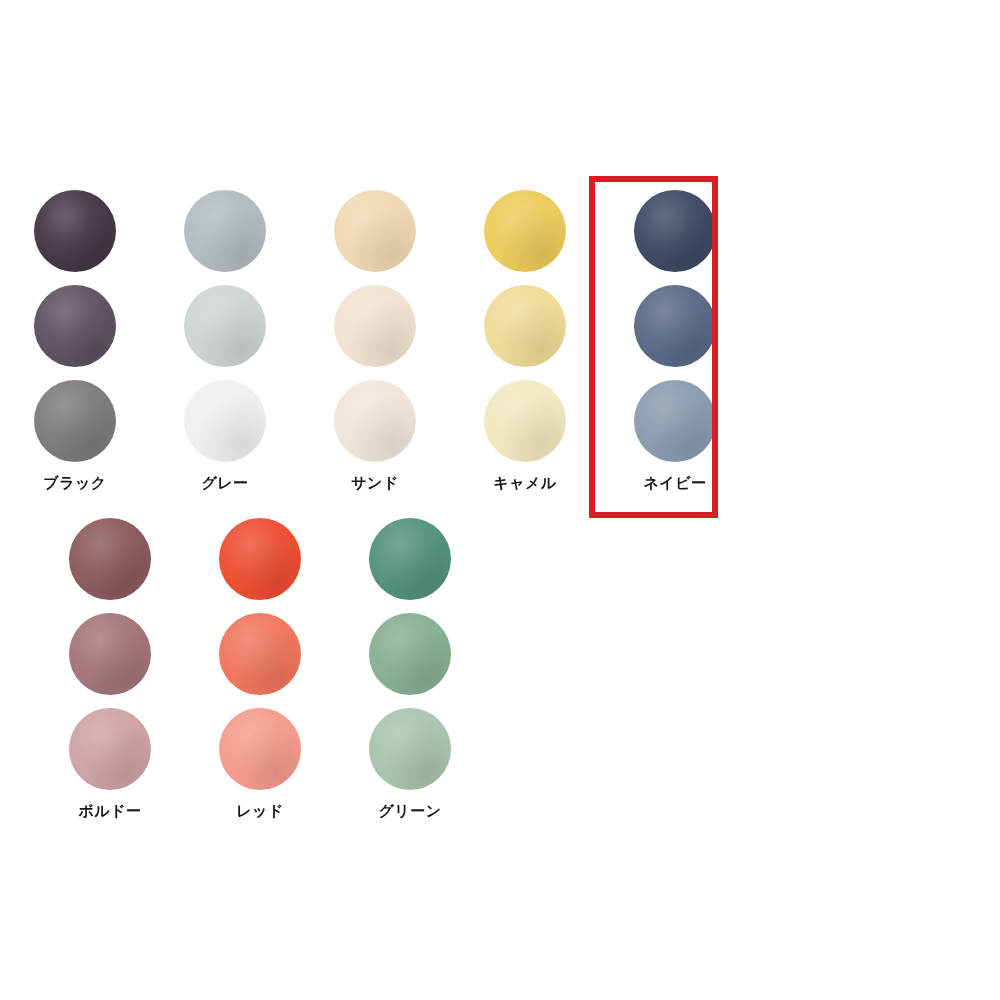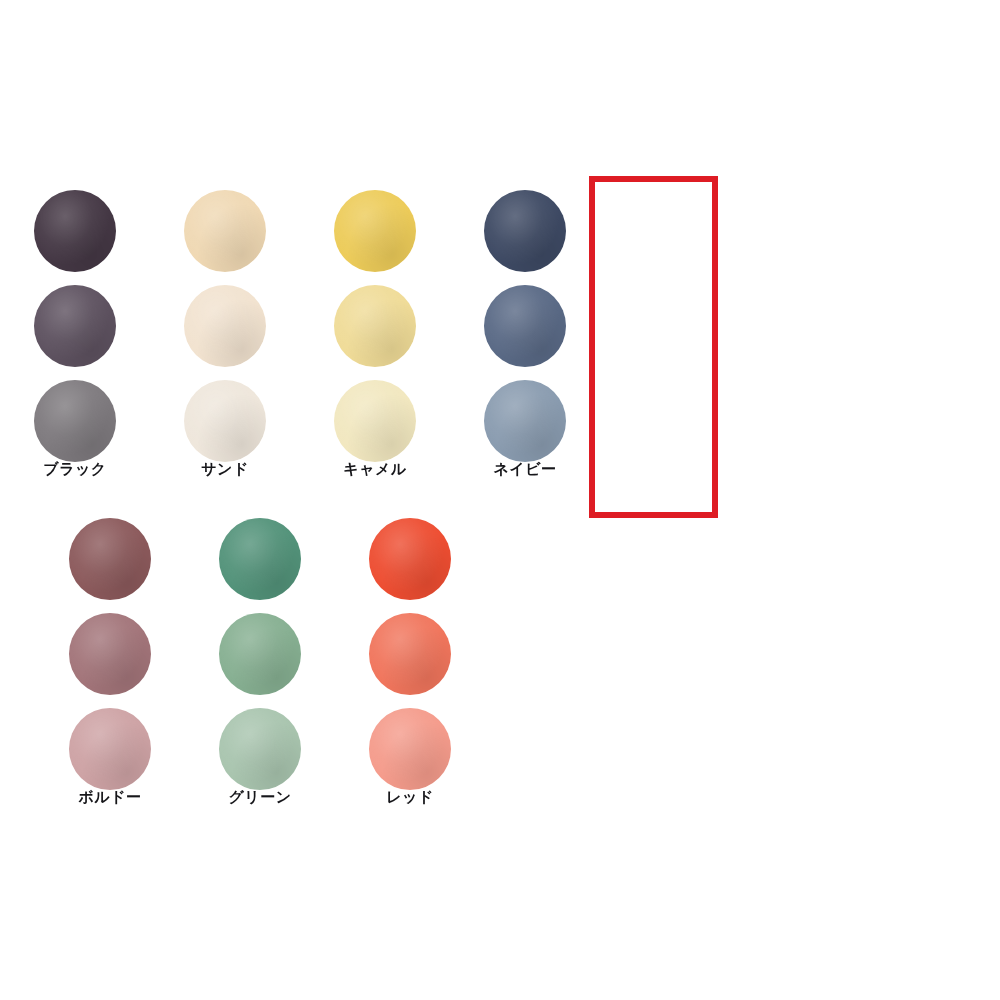--- a/index.html
+++ b/index.html
@@ -73,20 +73,21 @@
       radial-gradient(ellipse at 38% 32%, rgba(255,255,255,0.20) 0%, rgba(255,255,255,0.05) 38%, rgba(0,0,0,0.0) 62%),
       radial-gradient(ellipse at 70% 78%, rgba(0,0,0,0.10) 0%, rgba(0,0,0,0.0) 55%);
     pointer-events: none;
   }
 
   .color-chip.last {
     margin-bottom: 0;
   }
 
   .column-label {
+    margin-top: 14px;
     font-size: 15px;
     font-weight: bold;
     color: #16161a;
     letter-spacing: 0.5px;
     white-space: nowrap;
     text-align: right;
     line-height: 1;
   }
 
   
@@ -112,20 +113,28 @@
       <div class="swatch-column">
         <div class="chip-stack">
           <div class="color-chip" style="background: rgb(69, 56, 69);"></div>
           <div class="color-chip" style="background: rgb(94, 82, 96);"></div>
           <div class="color-chip last" style="background: rgb(126, 122, 126);"></div>
         </div>
         <div class="column-label">ブラック</div>
       </div>
       <div class="swatch-column">
         <div class="chip-stack">
+          <div class="color-chip" style="background: rgb(180, 188, 192);"></div>
+          <div class="color-chip" style="background: rgb(207, 212, 214);"></div>
+          <div class="color-chip last" style="background: rgb(239, 240, 241);"></div>
+        </div>
+        <div class="column-label">グレー</div>
+      </div>
+      <div class="swatch-column">
+        <div class="chip-stack">
           <div class="color-chip" style="background: rgb(240, 217, 180);"></div>
           <div class="color-chip" style="background: rgb(242, 227, 208);"></div>
           <div class="color-chip last" style="background: rgb(239, 231, 220);"></div>
         </div>
         <div class="column-label">サンド</div>
       </div>
       <div class="swatch-column">
         <div class="chip-stack">
           <div class="color-chip" style="background: rgb(237, 204, 90);"></div>
           <div class="color-chip" style="background: rgb(240, 220, 152);"></div>
@@ -147,31 +156,31 @@
       <div class="swatch-column">
         <div class="chip-stack">
           <div class="color-chip" style="background: rgb(140, 90, 92);"></div>
           <div class="color-chip" style="background: rgb(163, 117, 122);"></div>
           <div class="color-chip last" style="background: rgb(206, 163, 165);"></div>
         </div>
         <div class="column-label">ボルドー</div>
       </div>
       <div class="swatch-column">
         <div class="chip-stack">
+          <div class="color-chip" style="background: rgb(238, 78, 50);"></div>
+          <div class="color-chip" style="background: rgb(241, 118, 93);"></div>
+          <div class="color-chip last" style="background: rgb(245, 156, 140);"></div>
+        </div>
+        <div class="column-label">レッド</div>
+      </div>
+      <div class="swatch-column">
+        <div class="chip-stack">
           <div class="color-chip" style="background: rgb(83, 147, 122);"></div>
           <div class="color-chip" style="background: rgb(135, 176, 146);"></div>
           <div class="color-chip last" style="background: rgb(169, 197, 175);"></div>
         </div>
         <div class="column-label">グリーン</div>
-      </div>
-      <div class="swatch-column">
-        <div class="chip-stack">
-          <div class="color-chip" style="background: rgb(238, 78, 50);"></div>
-          <div class="color-chip" style="background: rgb(241, 118, 93);"></div>
-          <div class="color-chip last" style="background: rgb(245, 156, 140);"></div>
-        </div>
-        <div class="column-label">レッド</div>
       </div>
     </div>
 
   <div id="selection-box" style="left: 589px; top: 176px; width: 117px; height: 330px; border-color: rgb(222, 28, 36); border-width: 6px;"></div>
 
 </div>
 
 </body></html>

